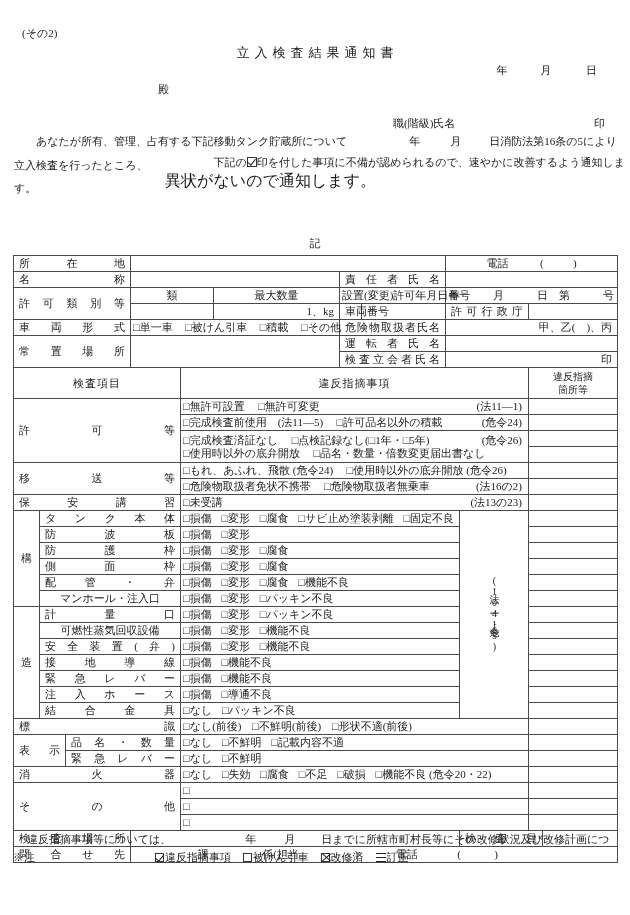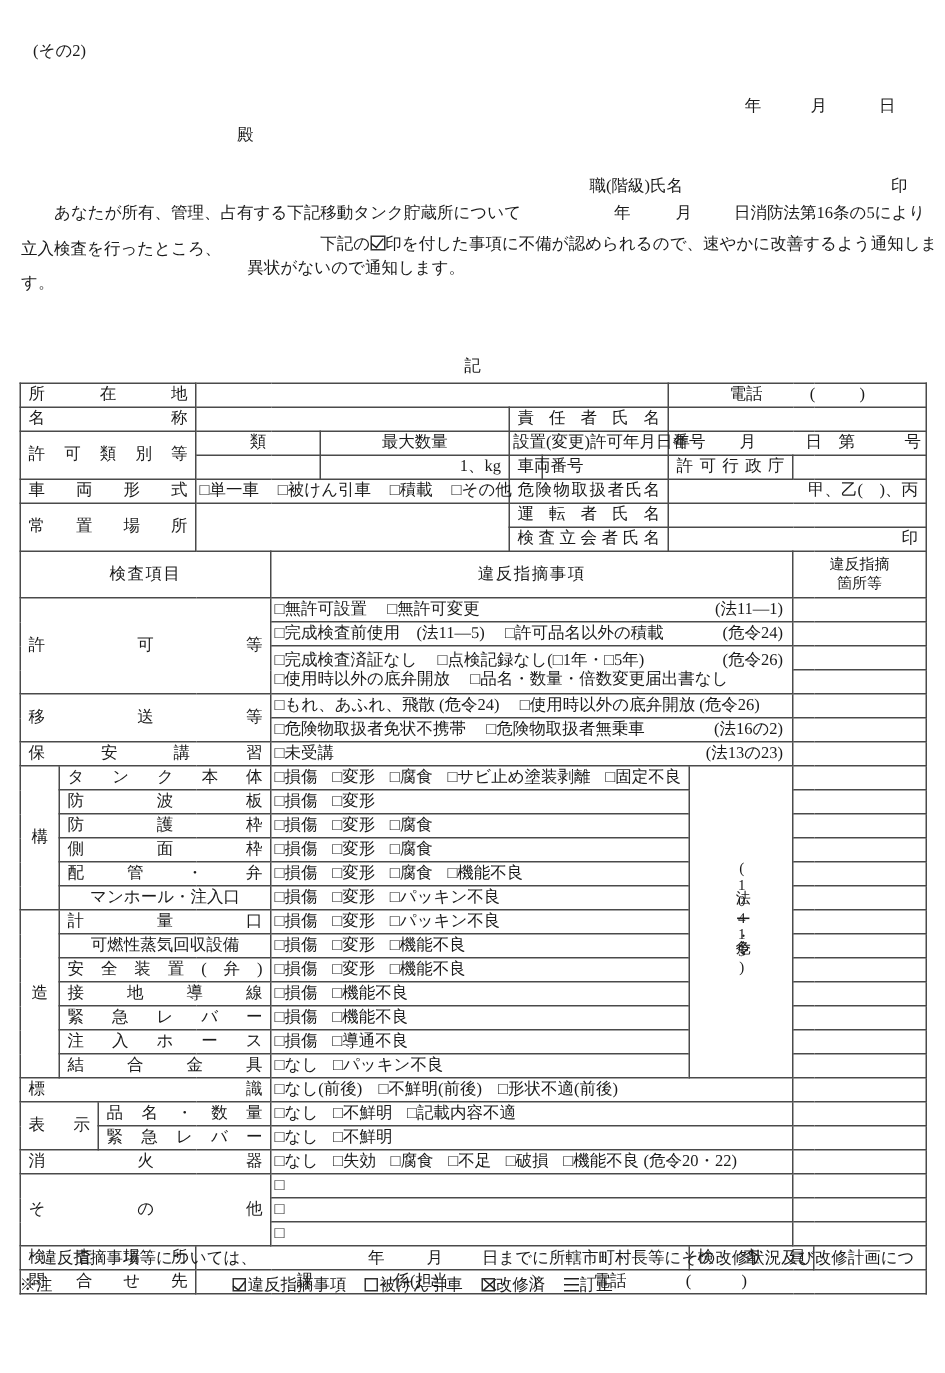--- a/index.html
+++ b/index.html
@@ -105,21 +105,21 @@
     left: 165px;
     top: 155px;
     font-size: 11px;
     width: 460px;
     text-align: right;
   }
   .body-branch-b {
     position: absolute;
     left: 165px;
     top: 171px;
-    font-size: 11px;
+    font-size: 16px;
   }
 
   .ki-mark {
     position: absolute;
     left: 0; right: 0;
     top: 236px;
     text-align: center;
     font-size: 11px;
   }
 
@@ -259,20 +259,21 @@
     border-bottom: 1.4px solid #222;
     transform: rotate(38deg);
   }
 </style>
 </head>
 <body>
 
 <div class="page">
 
   <div class="form-no">(その2)</div>
+  <div class="doc-title">立入検査結果通知書</div>
 
   <div class="date-line">
     <span class="dl-y">年</span>
     <span class="dl-m">月</span>
     <span class="dl-d">日</span>
   </div>
 
   <div class="addressee">殿</div>
   <div class="issuer-rank">職(階級)氏名</div>
   <div class="issuer-seal">印</div>

